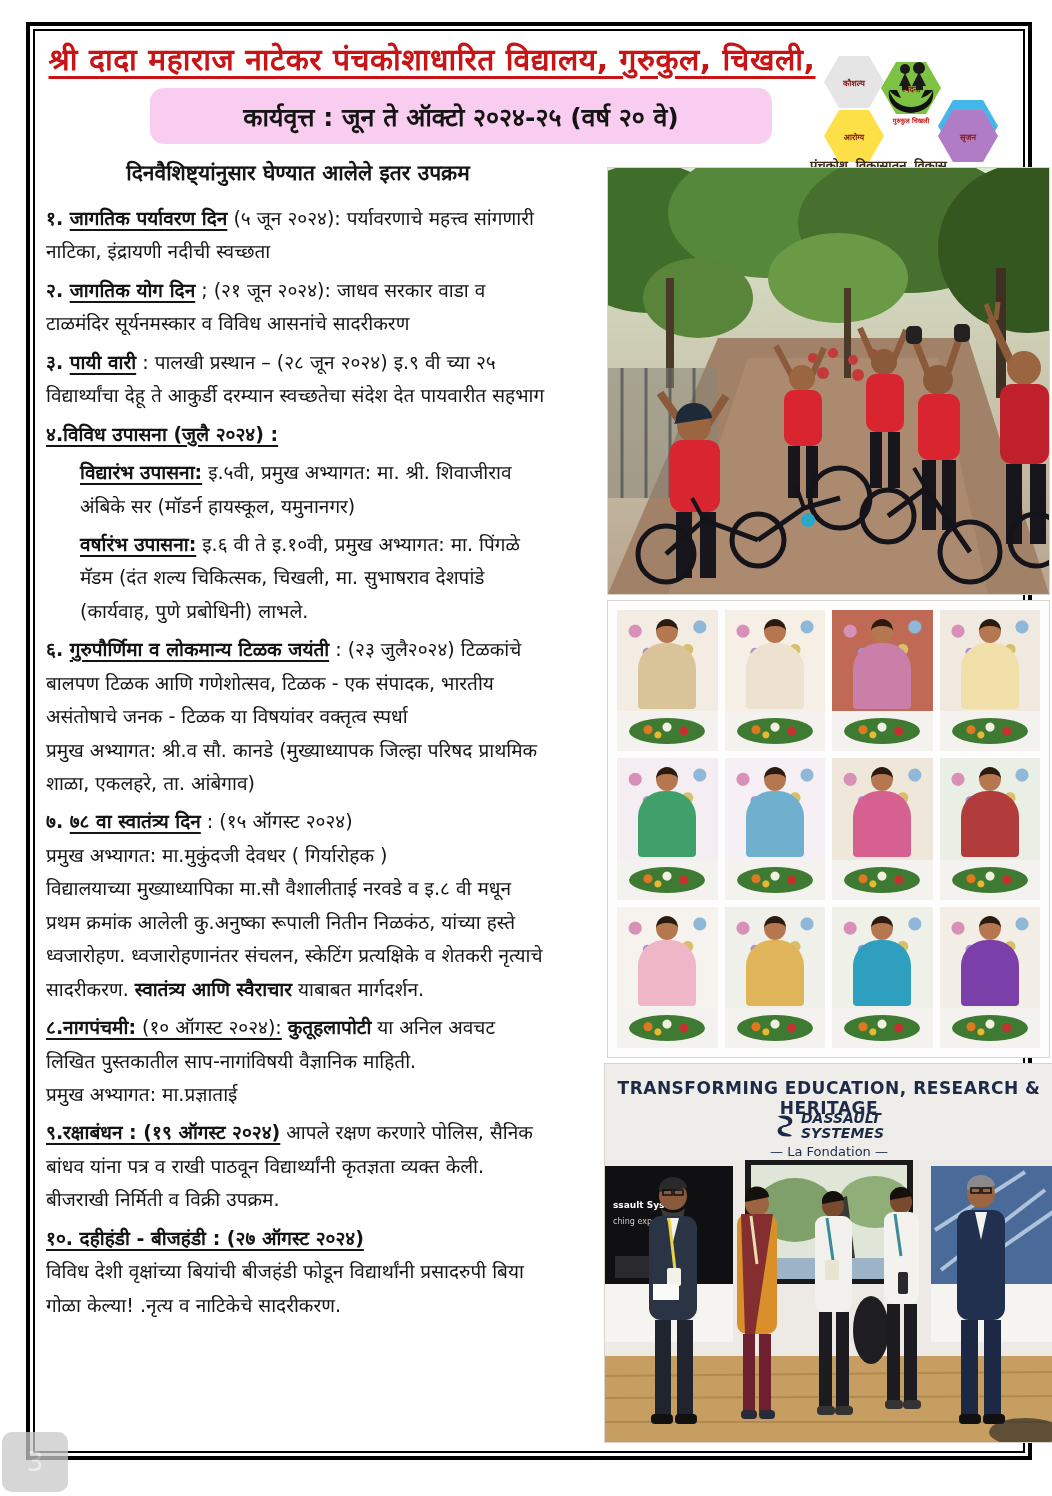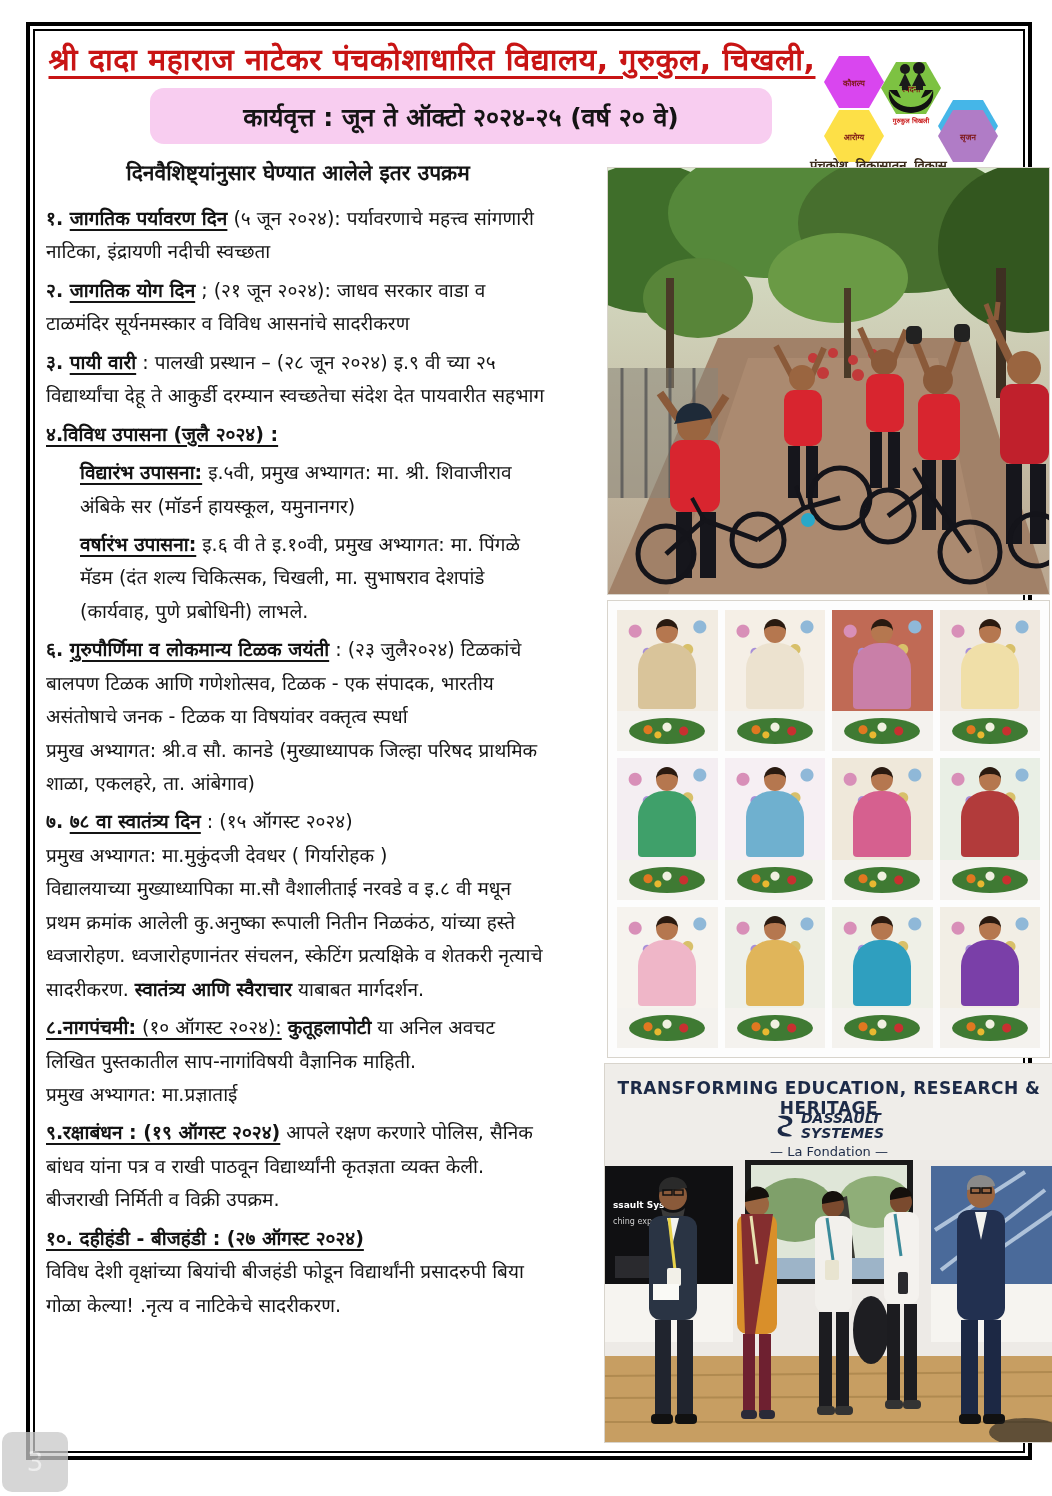--- a/index.html
+++ b/index.html
@@ -87,21 +87,21 @@
 <div class="page-title">श्री दादा महाराज नाटेकर पंचकोशाधारित विद्यालय, गुरुकुल, चिखली,</div>
 <div class="subtitle-box">
   <span>कार्यवृत्त  : जून ते ऑक्टो २०२४-२५  (वर्ष २० वे)</span>
 </div>
 
 <div class="logo">
   <div class="logo-hexes">
       <div class="hex hx0" style="background: rgb(125, 194, 66); margin-top: 32px;">
         <span>स्पंदना</span>
       </div>
-      <div class="hex hx1" style="background: #d946ef; text-align: right;">
+      <div class="hex hx1" style="background: #e5e5e5; text-align: right;">
         <span>कौशल्य</span>
       </div>
       <div class="hex hx2" style="background: rgb(69, 182, 232); margin-top: 44px;">
         <span>विवेक</span>
       </div>
       <div class="hex hx3" style="background: #fde047;">
         <span>आरोग्य</span>
       </div>
       <div class="hex hx4" style="background: rgb(176, 124, 198);">
         <span>सृजन</span>

